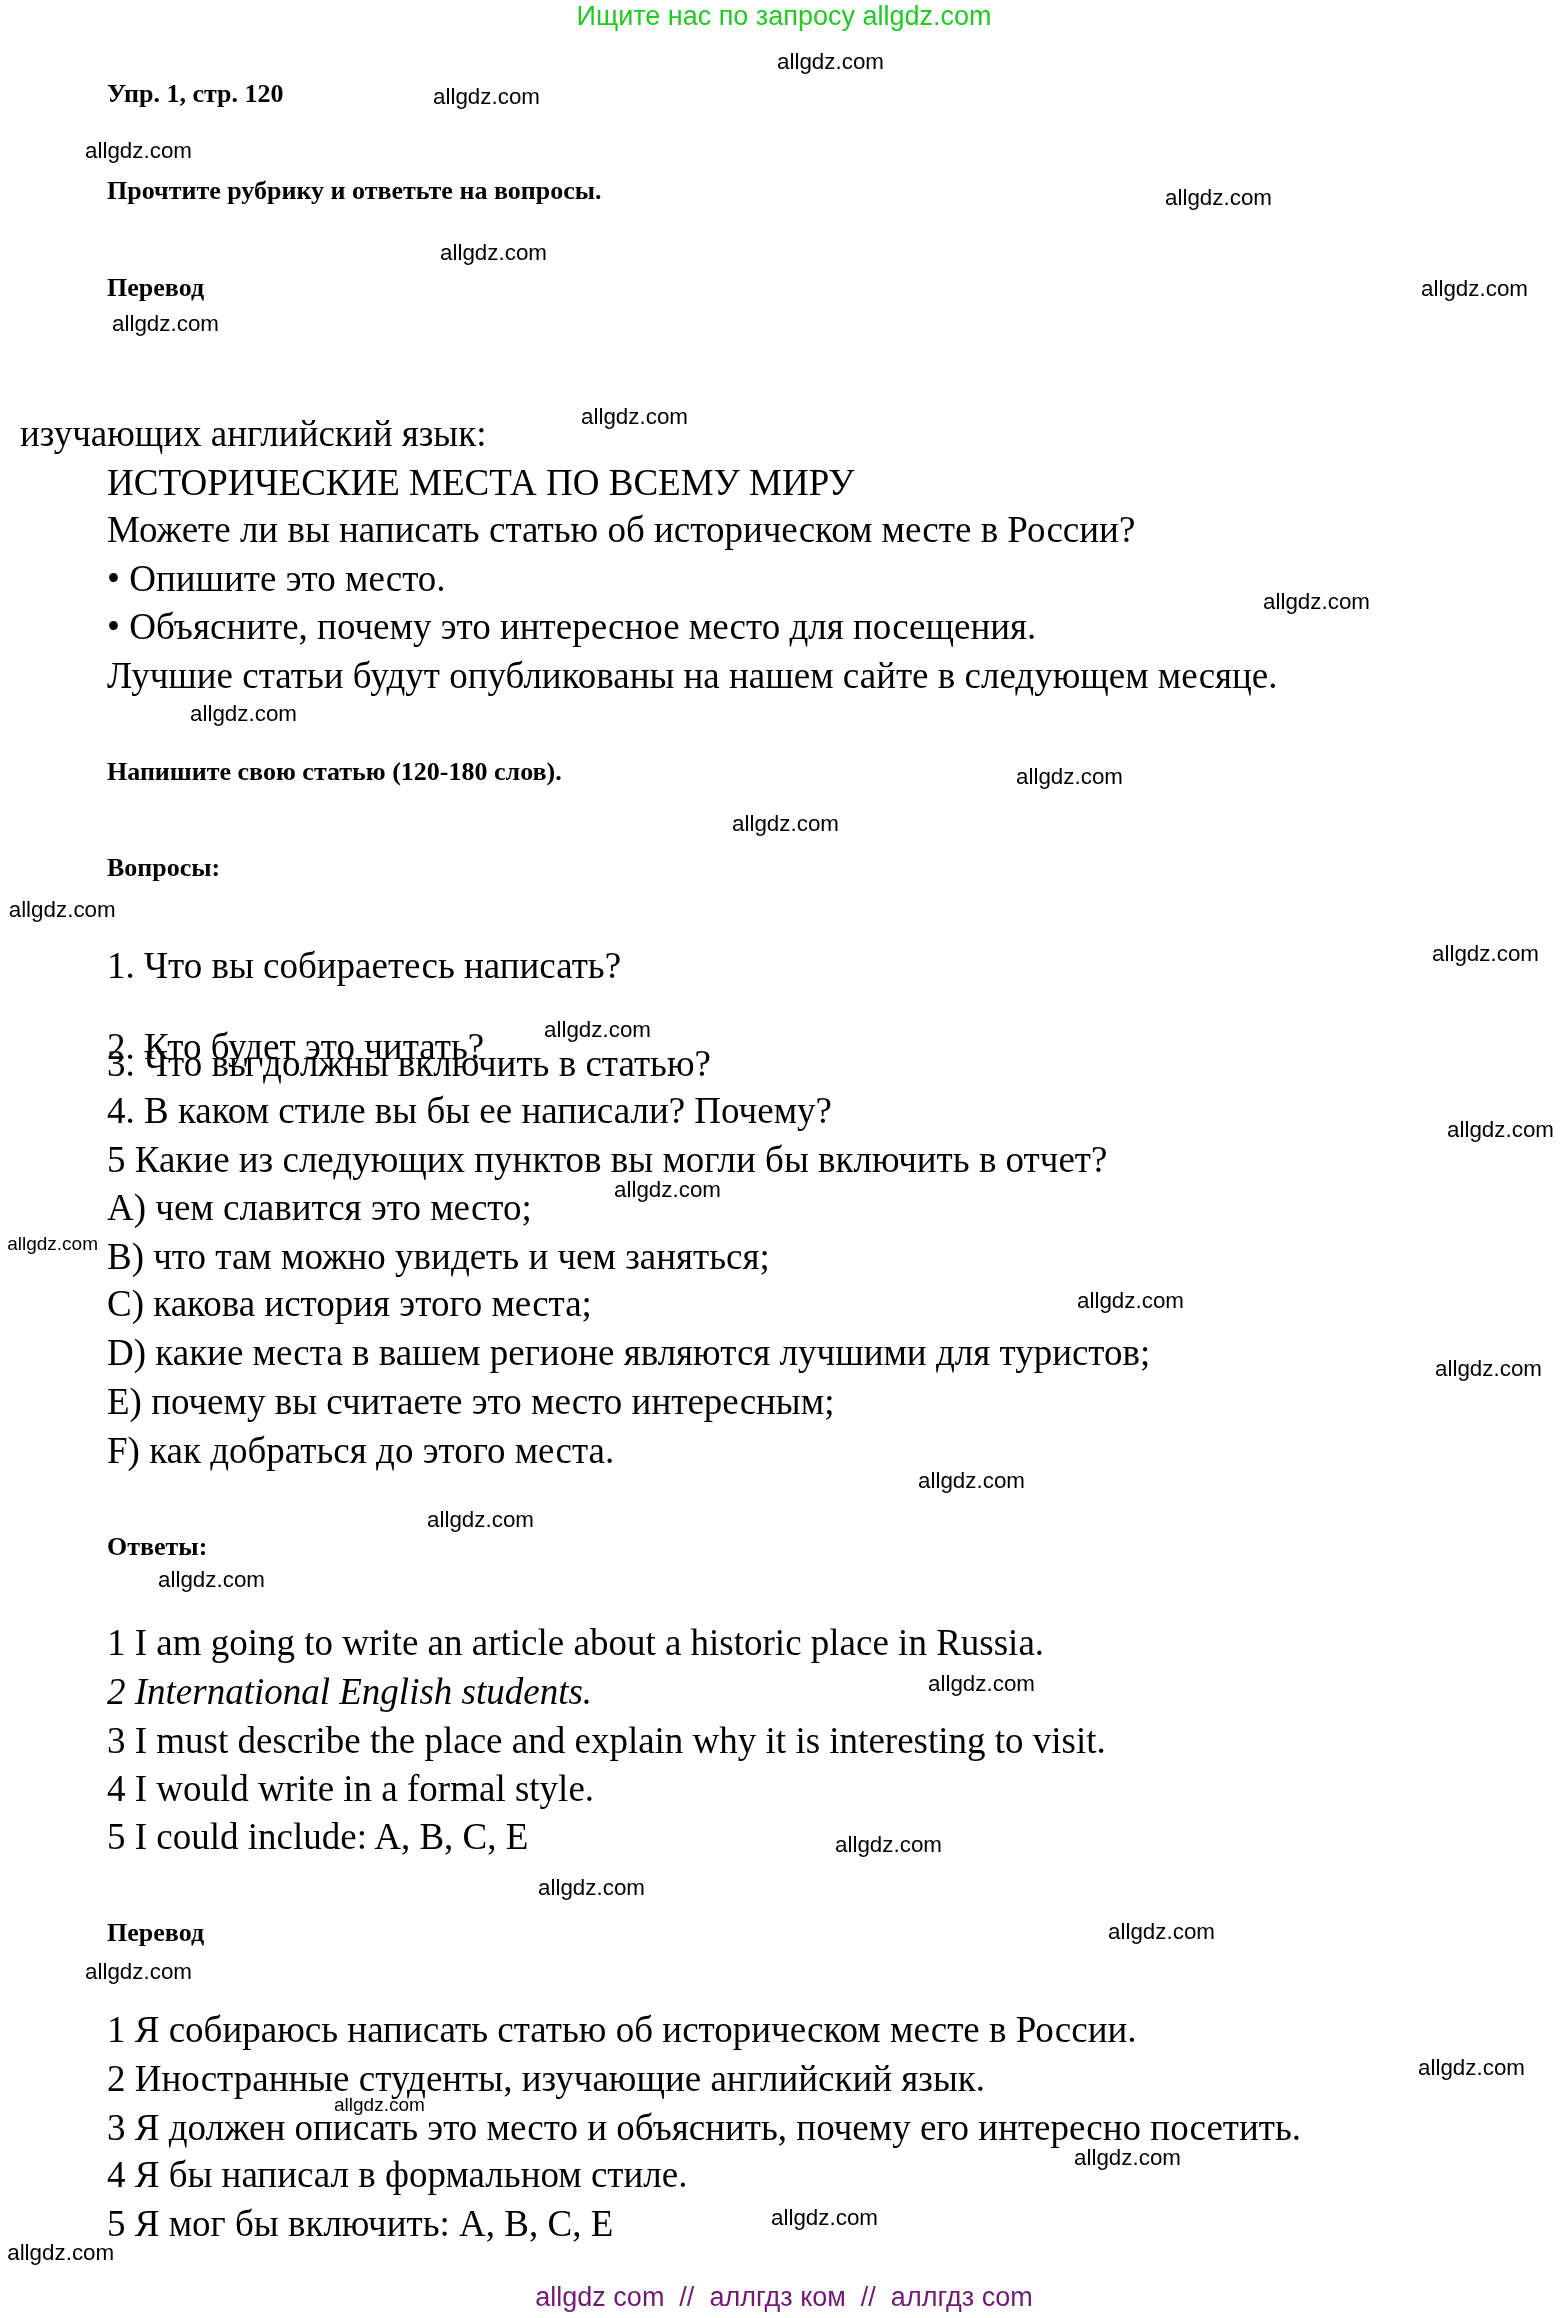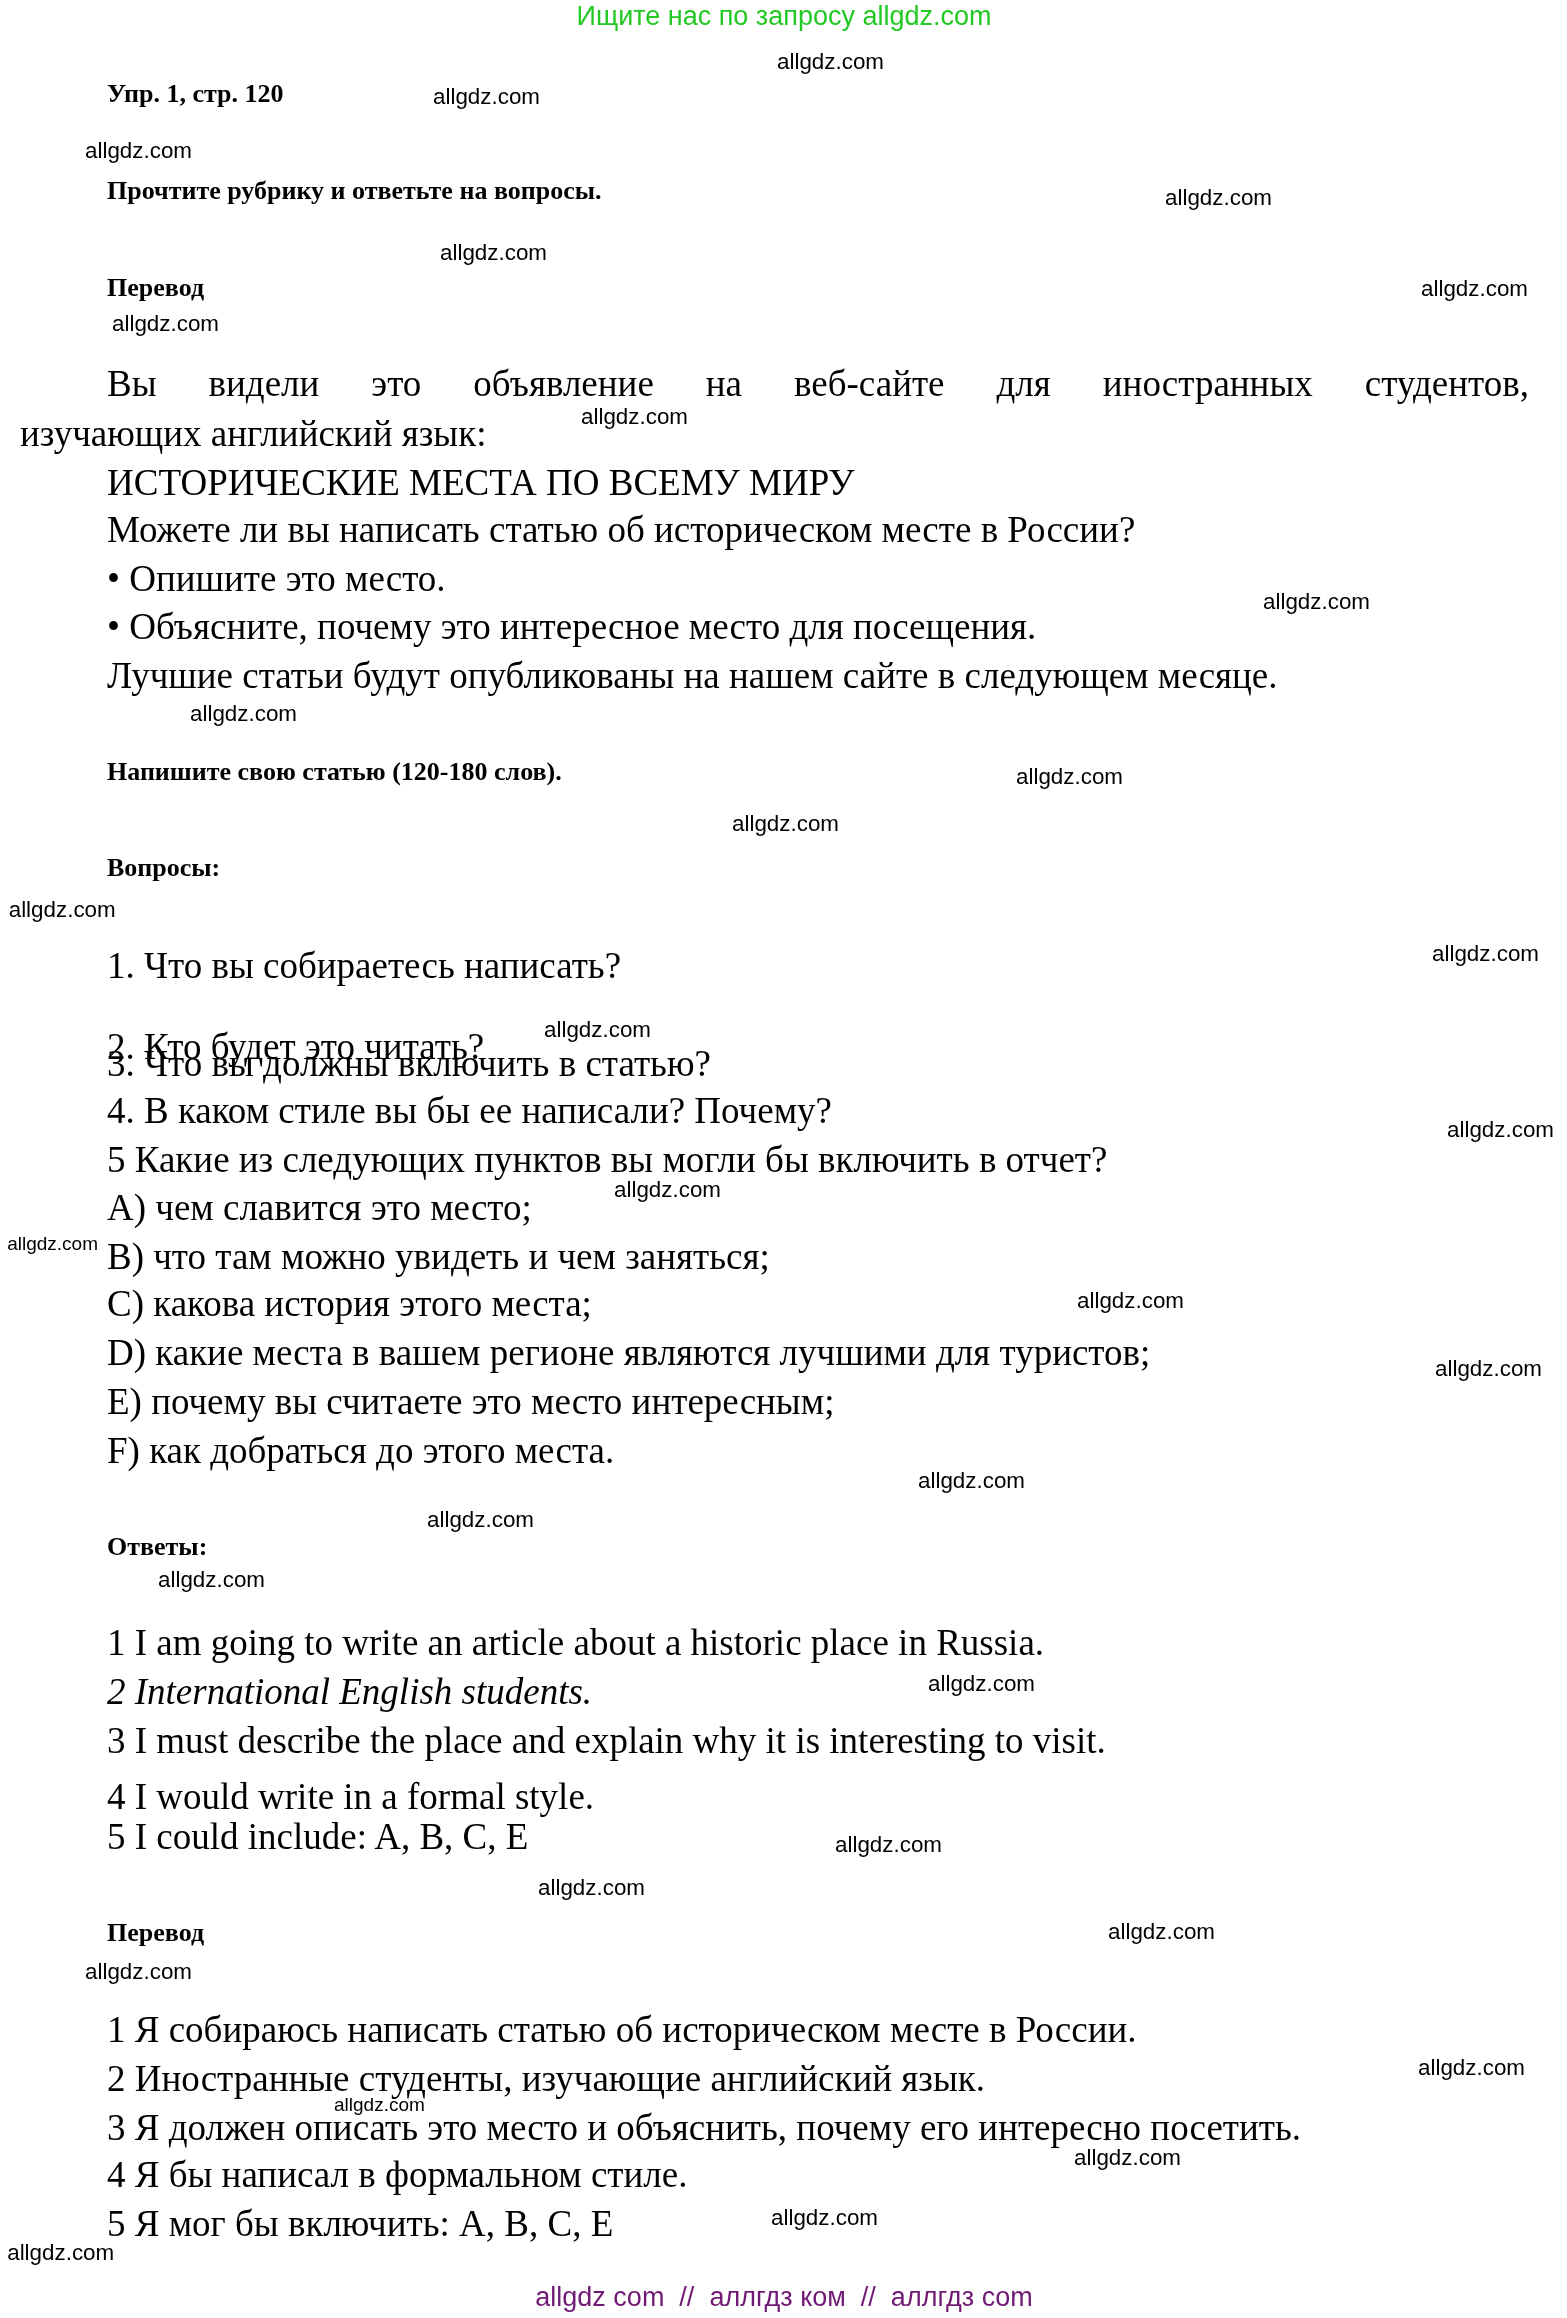--- a/index.html
+++ b/index.html
@@ -33,31 +33,20 @@
 <body>
 
 <div class="page">
 
   <div class="search-banner" style="color:#22c922;">Ищите нас по запросу allgdz.com</div>
 
   <div class="line bold indent" style="top:69px;">Упр. 1, стр. 120</div>
   <div class="line bold indent" style="top:166px;">Прочтите рубрику и ответьте на вопросы.</div>
   <div class="line bold indent" style="top:263px;">Перевод</div>
 
-  <div class="line justify-line" style="top:359px;">
-    <span>Вы</span>
-    <span>видели</span>
-    <span>это</span>
-    <span>объявление</span>
-    <span>на</span>
-    <span>веб-сайте</span>
-    <span>для</span>
-    <span>иностранных</span>
-    <span>студентов,</span>
-  </div>
   <div class="line hang" style="top:409px;">изучающих английский язык:</div>
   <div class="line indent" style="top:458px;">ИСТОРИЧЕСКИЕ МЕСТА ПО ВСЕМУ МИРУ</div>
   <div class="line indent" style="top:505px;">Можете ли вы написать статью об историческом месте в России?</div>
   <div class="line indent" style="top:554px;">• Опишите это место.</div>
   <div class="line indent" style="top:651px;">Лучшие статьи будут опубликованы на нашем сайте в следующем месяце.</div>
   <div class="line indent" style="top:602px;">• Объясните, почему это интересное место для посещения.</div>
   <div class="line bold indent" style="top:747px;">Напишите свою статью (120-180 слов).</div>
 
   <div class="line bold indent" style="top:843px;">Вопросы:</div>
   <div class="line indent" style="top:941px;">1. Что вы собираетесь написать?</div>
@@ -69,21 +58,21 @@
   <div class="line indent" style="top:1232px;">B) что там можно увидеть и чем заняться;</div>
   <div class="line indent" style="top:1279px;">C) какова история этого места;</div>
   <div class="line indent" style="top:1328px;">D) какие места в вашем регионе являются лучшими для туристов;</div>
   <div class="line indent" style="top:1377px;">E) почему вы считаете это место интересным;</div>
   <div class="line indent" style="top:1426px;">F) как добраться до этого места.</div>
 
   <div class="line bold indent" style="top:1522px;">Ответы:</div>
   <div class="line indent" style="top:1618px;">1 I am going to write an article about a historic place in Russia.</div>
   <div class="line indent" style="top:1667px;font-style:italic;">2 International English students.</div>
   <div class="line indent" style="top:1716px;">3 I must describe the place and explain why it is interesting to visit.</div>
-  <div class="line indent" style="top:1764px;margin-top:8px;">4 I would write in a formal style.</div>
+  <div class="line indent" style="top:1764px;">4 I would write in a formal style.</div>
   <div class="line indent" style="top:1812px;">5 I could include: A, B, C, E</div>
 
   <div class="line bold indent" style="top:1908px;">Перевод</div>
   <div class="line indent" style="top:2005px;">1 Я собираюсь написать статью об историческом месте в России.</div>
   <div class="line indent" style="top:2054px;">2 Иностранные студенты, изучающие английский язык.</div>
   <div class="line indent" style="top:2103px;">3 Я должен описать это место и объяснить, почему его интересно посетить.</div>
   <div class="line indent" style="top:2150px;">4 Я бы написал в формальном стиле.</div>
   <div class="line indent" style="top:2199px;">5 Я мог бы включить: A, B, C, E</div>
 
   <div class="wm" style="left:777px;top:49px;">allgdz.com</div>

